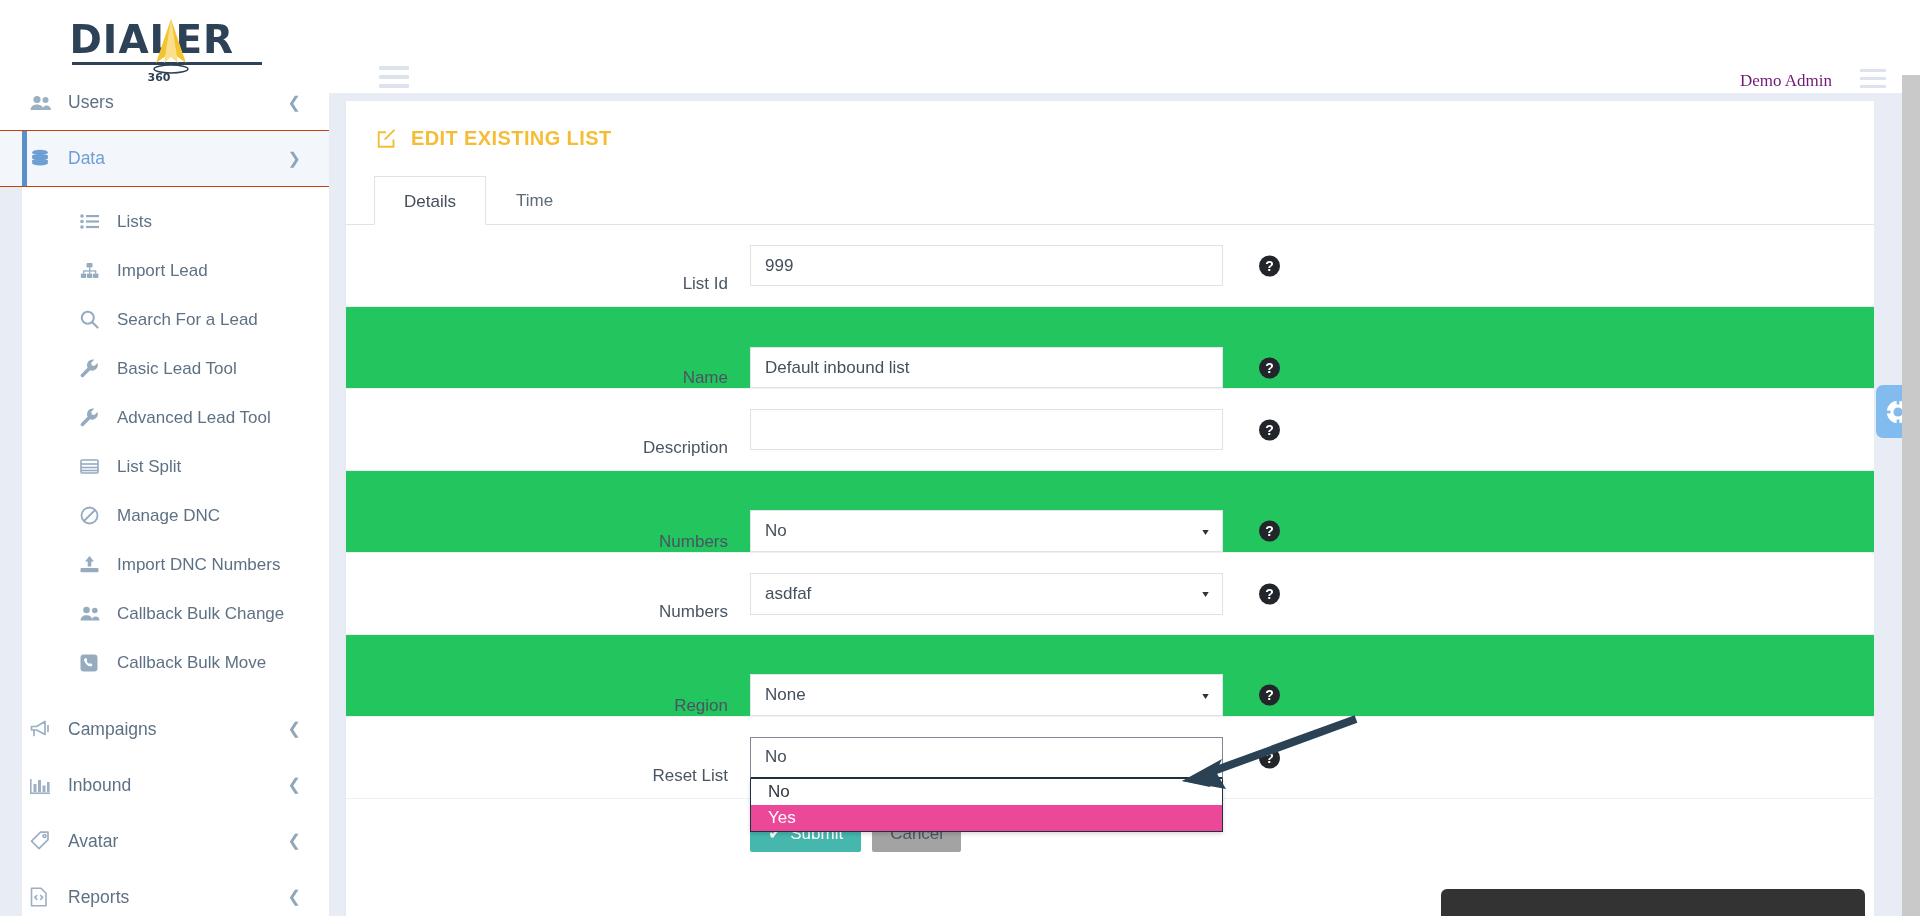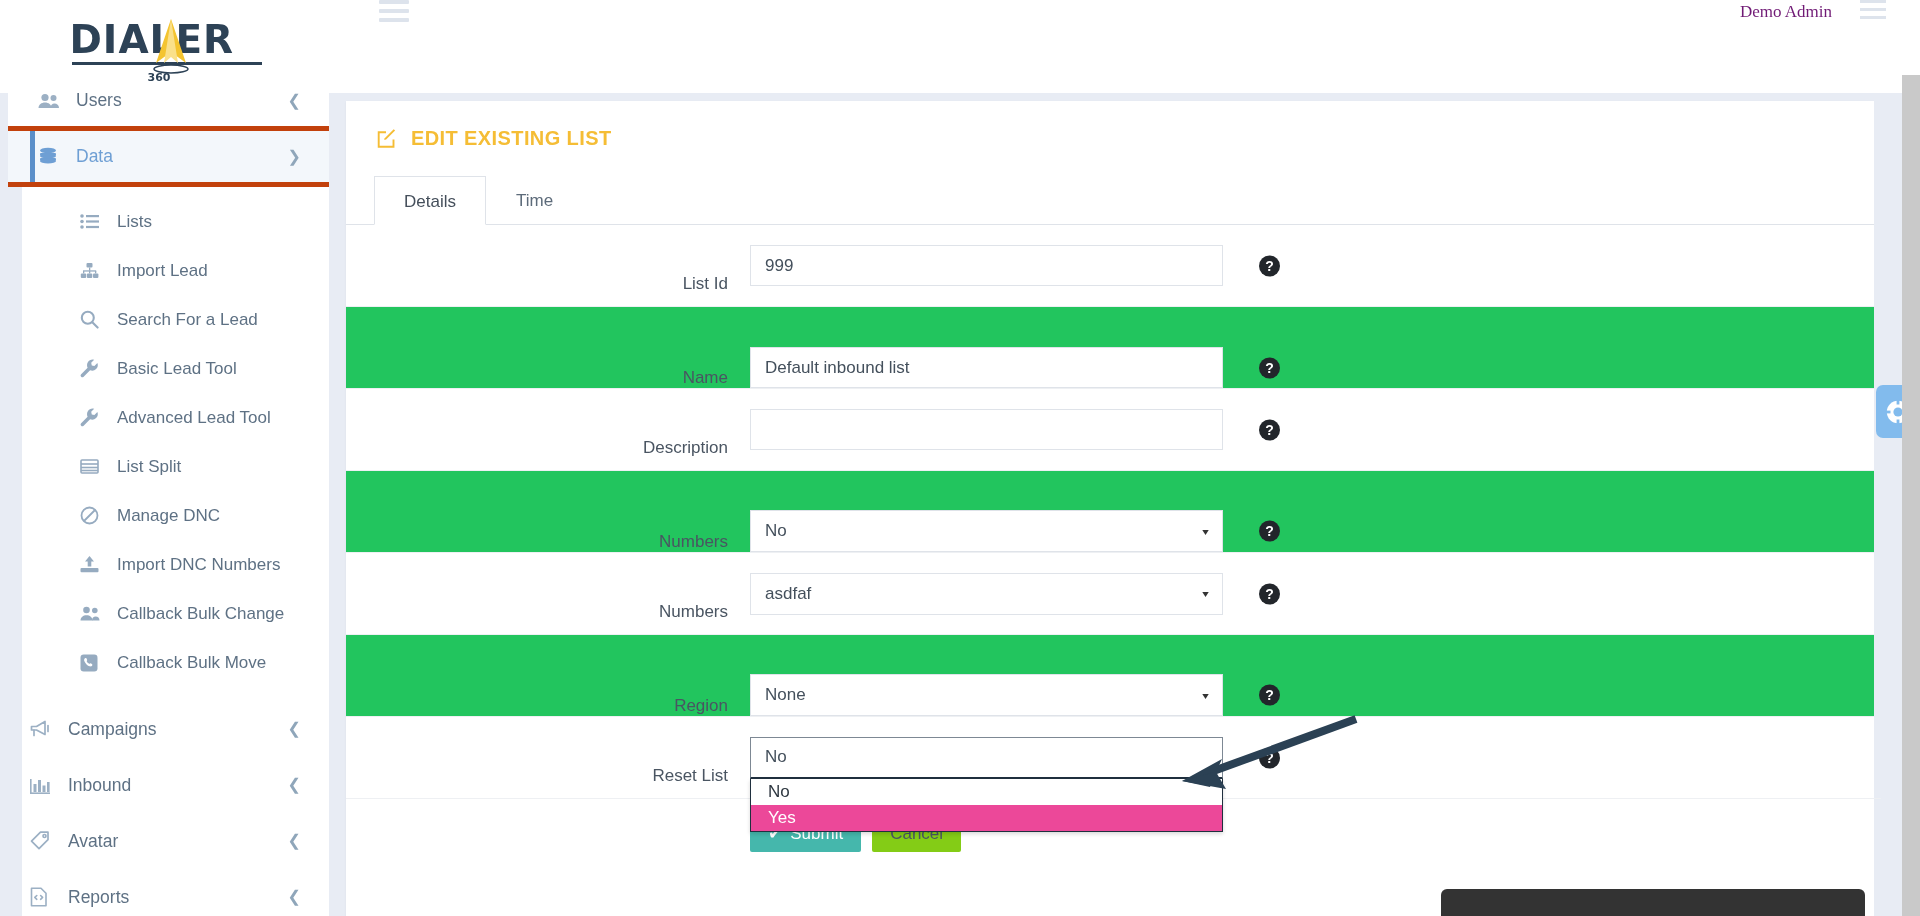--- a/index.html
+++ b/index.html
@@ -7,21 +7,21 @@
     width: 1920px; height: 916px;
     font-family: "Liberation Sans", sans-serif;
     background: #ffffff;
     overflow: hidden;
   }
   #root { position: relative; width: 1920px; height: 916px; background: #fff; }
 
   
   .topbar {
     position: absolute; top: 0; left: 0; width: 1920px; height: 93px;
-    background: #ffffff; display: flex; align-items: flex-start;
+    background: #ffffff; display: flex; align-items: flex-end;
     z-index: 30;
   }
   .logo-wrap {
     width: 329px; height: 93px; display: flex; align-items: center;
     justify-content: center; padding-left: 10px;
   }
   .logo { position: relative; width: 200px; height: 60px; }
   .logo-text {
     font-family: "DejaVu Sans", sans-serif;
     font-size: 39px; font-weight: 700; letter-spacing: 1px;
@@ -63,22 +63,21 @@
     position: absolute; top: 75px; left: 0; width: 329px; height: 841px;
     background: #ffffff; overflow: hidden; z-index: 20;
   }
   .side-rail {
     position: absolute; top: 0; left: 0; width: 22px; height: 100%;
     background: #e8ecf4;
   }
   .nav-group-header {
     position: relative; height: 56px; display: flex; align-items: center;
     padding-left: 30px; background: #fff; cursor: pointer;
-    border-bottom: 5px solid #c2410c;
-    margin-left: 8px;
+    border-bottom: 1px solid #c2410c;
   }
   .nav-group-header.active {
     background: #f3f7fb;
   }
   .nav-group-header.active::before {
     content: ""; position: absolute; left: 22px; top: 0; bottom: 0;
     width: 5px; background: #5b8fc9;
   }
   .nav-ico {
     width: 26px; margin-right: 12px; display: inline-flex;
@@ -194,21 +193,21 @@
   
   .btn-row {
     display: flex; gap: 11px; padding: 16px 0 0 404px; align-items: center;
   }
   .btn {
     height: 37px; padding: 0 18px; font-size: 17px; border: none;
     cursor: pointer; display: inline-flex; align-items: center; gap: 8px;
     font-family: "Liberation Sans", sans-serif; border-radius: 2px;
   }
   .btn-submit { background: #45b7ac; color: #fff; }
-  .btn-cancel { background: #84cc16; color: #4a5562; }
+  .btn-cancel { background: #a3a3a3; color: #4a5562; }
 
   
   .support-tab {
     position: absolute; right: 0; top: 385px; width: 44px; height: 53px;
     background: #82bbed; border-radius: 7px 0 0 7px;
     display: flex; align-items: center; justify-content: center;
     z-index: 60; cursor: pointer;
   }
 
   

